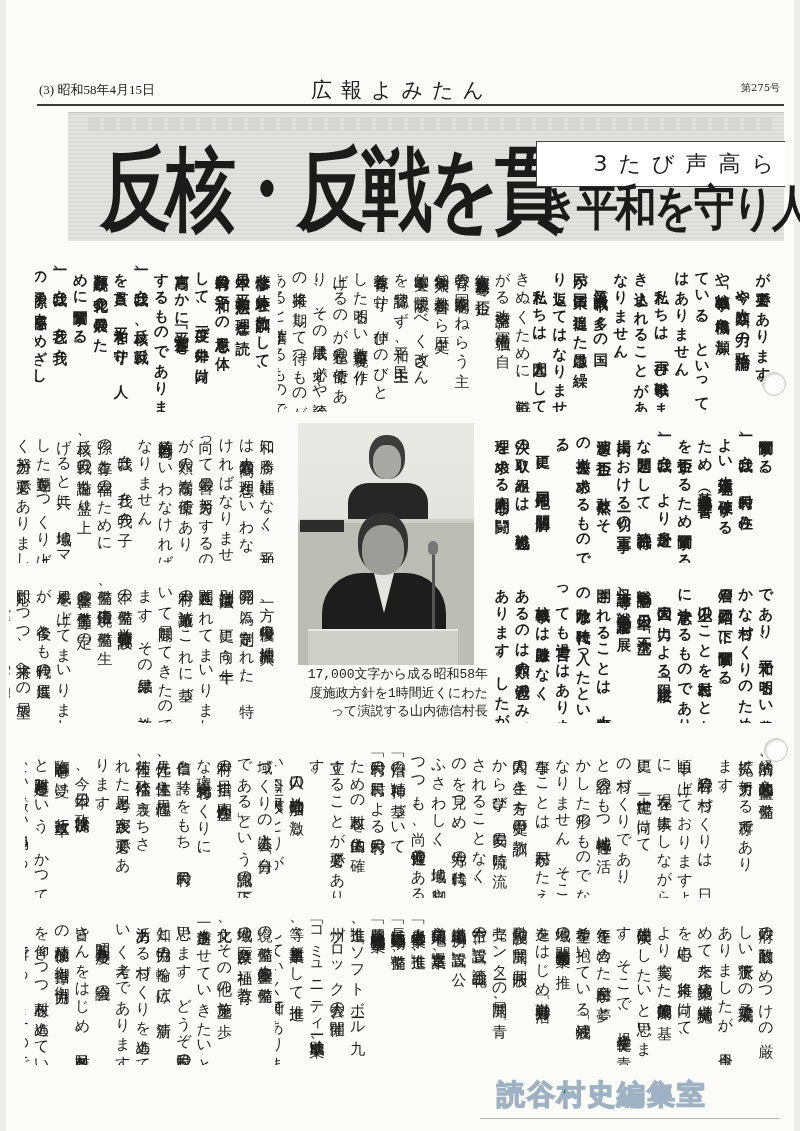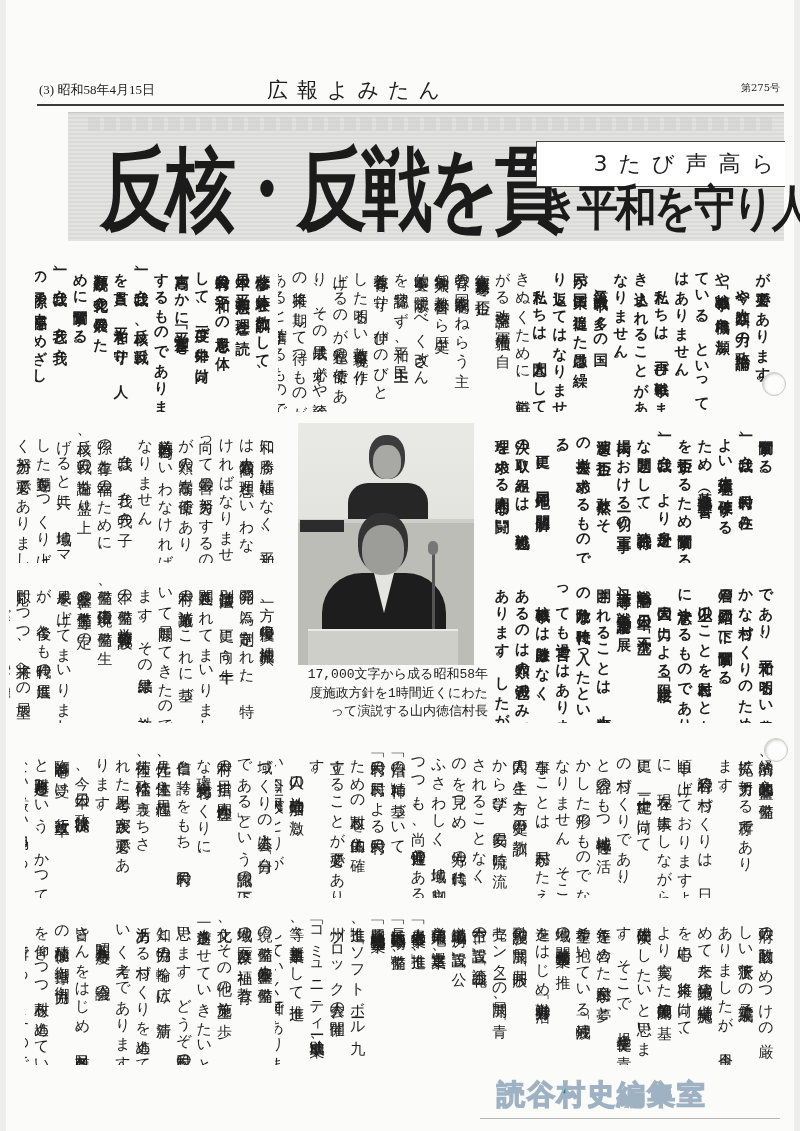--- a/index.html
+++ b/index.html
@@ -4,21 +4,21 @@
 <style>
   html,body{margin:0;padding:0;}
   body{width:800px;height:1131px;background:#fbfbfa;position:relative;overflow:hidden;
        font-family:"DejaVu Serif","Liberation Serif",serif;color:#1e1e1e;}
   .edge{position:absolute;top:0;bottom:0;width:6px;background:#eeeeec;}
   .edge.l{left:0;} .edge.r{right:0;}
   
   .masthead{position:absolute;left:37px;top:78px;width:747px;height:26px;
             border-bottom:2px solid #3a3a3a;}
   .mh-left{position:absolute;left:2px;top:3px;font-size:13px;font-family:Liberation Serif, serif;}
-  .mh-center{position:absolute;left:230px;width:270px;top:-2px;
+  .mh-center{position:absolute;left:230px;width:270px;top:-2px;text-align:center;
              font-size:21px;letter-spacing:9px;font-family:"DejaVu Sans",sans-serif;}
   .mh-right{position:absolute;right:4px;top:3px;font-size:10px;}
   
   .band{position:absolute;left:68px;top:112px;width:716px;height:128px;
         background:repeating-linear-gradient(0deg,#e3e4e1 0 2px,#dadbd8 2px 4px);
         border-top:1px solid #c9c9c6;}
   .ghost{position:absolute;left:20px;top:4px;right:10px;height:14px;
          background:repeating-linear-gradient(90deg,#cfd0cd 0 12px,transparent 12px 16px);opacity:.55;}
   .headline-main{position:absolute;left:32px;top:30px;font-family:"DejaVu Sans",sans-serif;
                  font-weight:bold;font-size:90px;line-height:92px;color:#1b1b1b;

